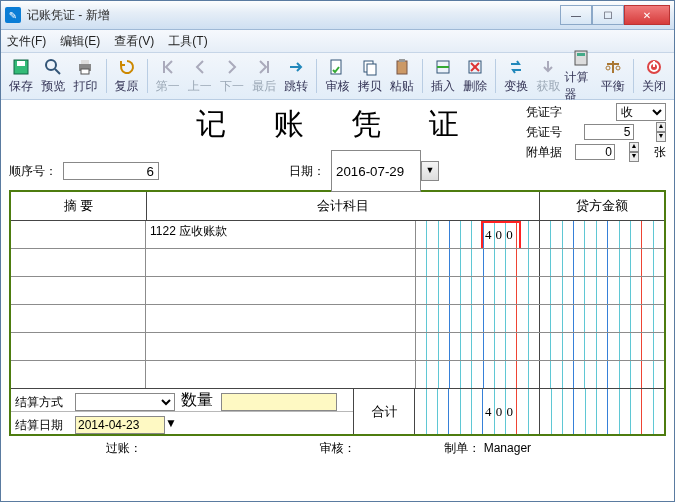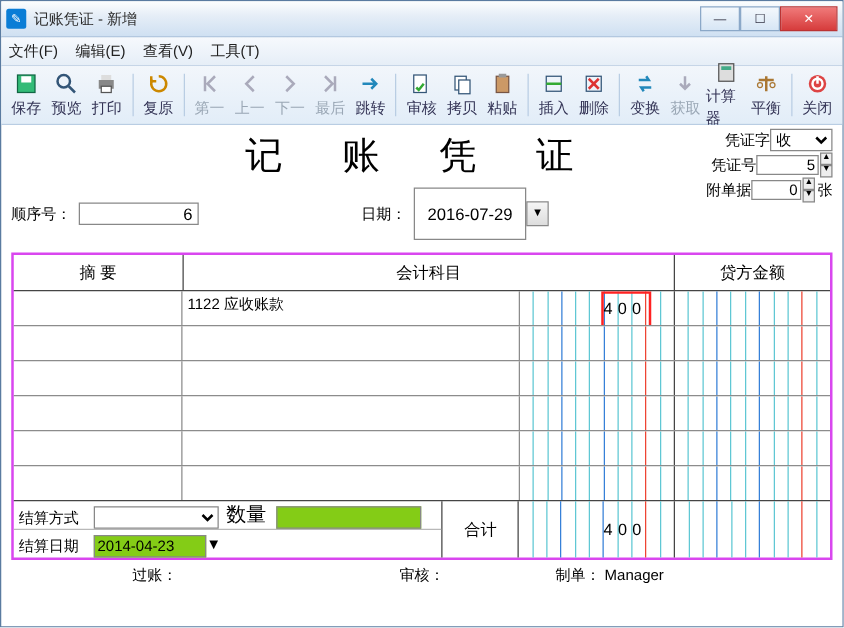--- a/index.html
+++ b/index.html
@@ -16,61 +16,61 @@
 .toolbar{height:46px;background:linear-gradient(#f2f6fb,#e2edf8);border-bottom:1px solid #b9cde3;display:flex;align-items:center;padding:0 4px}
 .tbitem{display:flex;flex-direction:column;align-items:center;justify-content:center;width:34px;height:42px;color:#335;font-size:12px}
 .tbitem.disabled{color:#9aa7b5}
 .tbitem .ic{width:18px;height:18px;margin-bottom:2px;display:flex;align-items:center;justify-content:center}
 .tbitem .ic svg{width:18px;height:18px}
 .tbsep{width:1px;height:34px;background:#b9cde3;margin:0 4px}
 .body{position:relative;padding:2px 8px 4px 8px}
 .heading-row{display:flex;align-items:flex-start}
 .heading-title{flex:1;text-align:center;font-family:"KaiTi","SimSun",serif;font-size:30px;letter-spacing:20px;color:#000;padding-top:2px}
 .right-fields{width:140px;font-size:12px}
-.rf-row{display:flex;align-items:center;height:20px;margin-bottom:0;justify-content:flex-end}
+.rf-row{display:flex;align-items:center;height:20px;margin-bottom:0;justify-content:space-between}
 .rf-row label{white-space:nowrap}
 .rf-row .inp{height:16px;border:1px solid #888;background:#fff;font-size:12px;padding:0 2px;text-align:right;box-sizing:border-box}
 .rf-row .sel{width:50px;height:18px;border:1px solid #888;background:#fff;font-size:12px}
 .spin{width:10px;display:flex;flex-direction:column;margin-left:1px}
 .spin .sp{height:8px;border:1px solid #888;background:#eee;font-size:7px;line-height:6px;text-align:center}
 .seq-row{display:flex;align-items:center;height:22px;margin-top:-2px}
 .seq-row .lbl{margin-right:6px}
 .seq-row .inp{width:86px;height:16px;border:1px solid #888;text-align:right;padding:0 4px}
 .seq-row .date-lbl{margin-left:130px;margin-right:6px}
 .seq-row .date-box{display:flex;align-items:center}
-.seq-row .date-inp{width:80px;height:16px;border:1px solid #888;padding:12px 4px;text-align:center}
+.seq-row .date-inp{width:80px;height:16px;border:1px solid #888;padding:12px 4px;text-align:left}
 .seq-row .date-btn{width:16px;height:18px;border:1px solid #888;background:linear-gradient(#f5f5f5,#ddd);font-size:9px;text-align:center;line-height:16px}
-.grid-wrap{border:2px solid #d946ef;margin-top:20px}
+.grid-wrap{border:2px solid #4d7c0f;margin-top:8px}
 .grid-head{display:flex;height:28px;border-bottom:1px solid #454545}
 .gh-cell{border-right:1px solid #454545;display:flex;align-items:center;justify-content:center;font-size:13px}
 .gh-sum{width:135px}
 .gh-acct{flex:1}
 .gh-amt{width:124px}
 .gh-amt:last-child{border-right:none}
 .grid-body{}
 .gr{display:flex;height:27px;border-bottom:1px solid #8c8c8c}
 .gr:last-child{border-bottom:none}
 .gc{border-right:1px solid #8c8c8c;font-size:12px;padding:2px 4px;box-sizing:border-box;overflow:hidden}
 .gc.sum{width:135px}
 .gc.acct{flex:1}
 .gc.amt{width:124px;padding:0;position:relative;border-right:1px solid #454545}
 .gc.amt:last-child{border-right:none}
 .amt-cols{position:absolute;inset:0;display:flex}
 .amt-cols .c{flex:1;border-right:1px solid #5fc7d4}
 .amt-cols .c.blue{border-right:1px solid #3680d8}
 .amt-cols .c.red{border-right:1px solid #e43}
 .amt-cols .c:last-child{border-right:none}
-.amt-val{position:absolute;inset:0;display:flex;align-items:center;justify-content:flex-end;padding-right:22px;font-size:13px;letter-spacing:4.2px;font-family:Liberation Sans, sans-serif}
+.amt-val{position:absolute;inset:0;display:flex;align-items:center;justify-content:flex-end;padding-right:22px;font-size:13px;letter-spacing:4.2px;font-family:Liberation Serif, serif}
 .highlight-box{position:absolute;border:2px solid #f22;pointer-events:none}
 .grid-foot{display:flex;border-top:1px solid #454545}
 .gf-left{width:343px;border-right:1px solid #454545}
 .gf-left .frow{display:flex;height:22px;align-items:flex-end;border-bottom:1px solid #b8b8b8}
 .gf-left .frow:last-child{border-bottom:none}
 .gf-left .flbl{width:60px;padding-left:4px;font-size:12px}
-.gf-left .finp{height:16px;border:1px solid #888;background:#84cc16;font-size:12px;padding:0 2px}
+.gf-left .finp{height:16px;border:1px solid #888;background:#fef9c3;font-size:12px;padding:0 2px}
 .gf-left .flbl2{width:40px;padding-left:6px;font-size:16px}
 .gf-left .sel{width:100px;height:18px;border:1px solid #888;background:#fff}
 .gf-total{width:60px;border-right:1px solid #454545;display:flex;align-items:center;justify-content:center;font-size:13px}
 .gf-amt{width:124px;position:relative;border-right:1px solid #454545}
 .gf-amt:last-child{border-right:none}
 .footer{display:flex;height:20px;align-items:center;padding:2px 8px;font-size:12px}
 .footer .f1{flex:1;text-align:center}
 select{font-size:12px}
 </style>
 </head>

